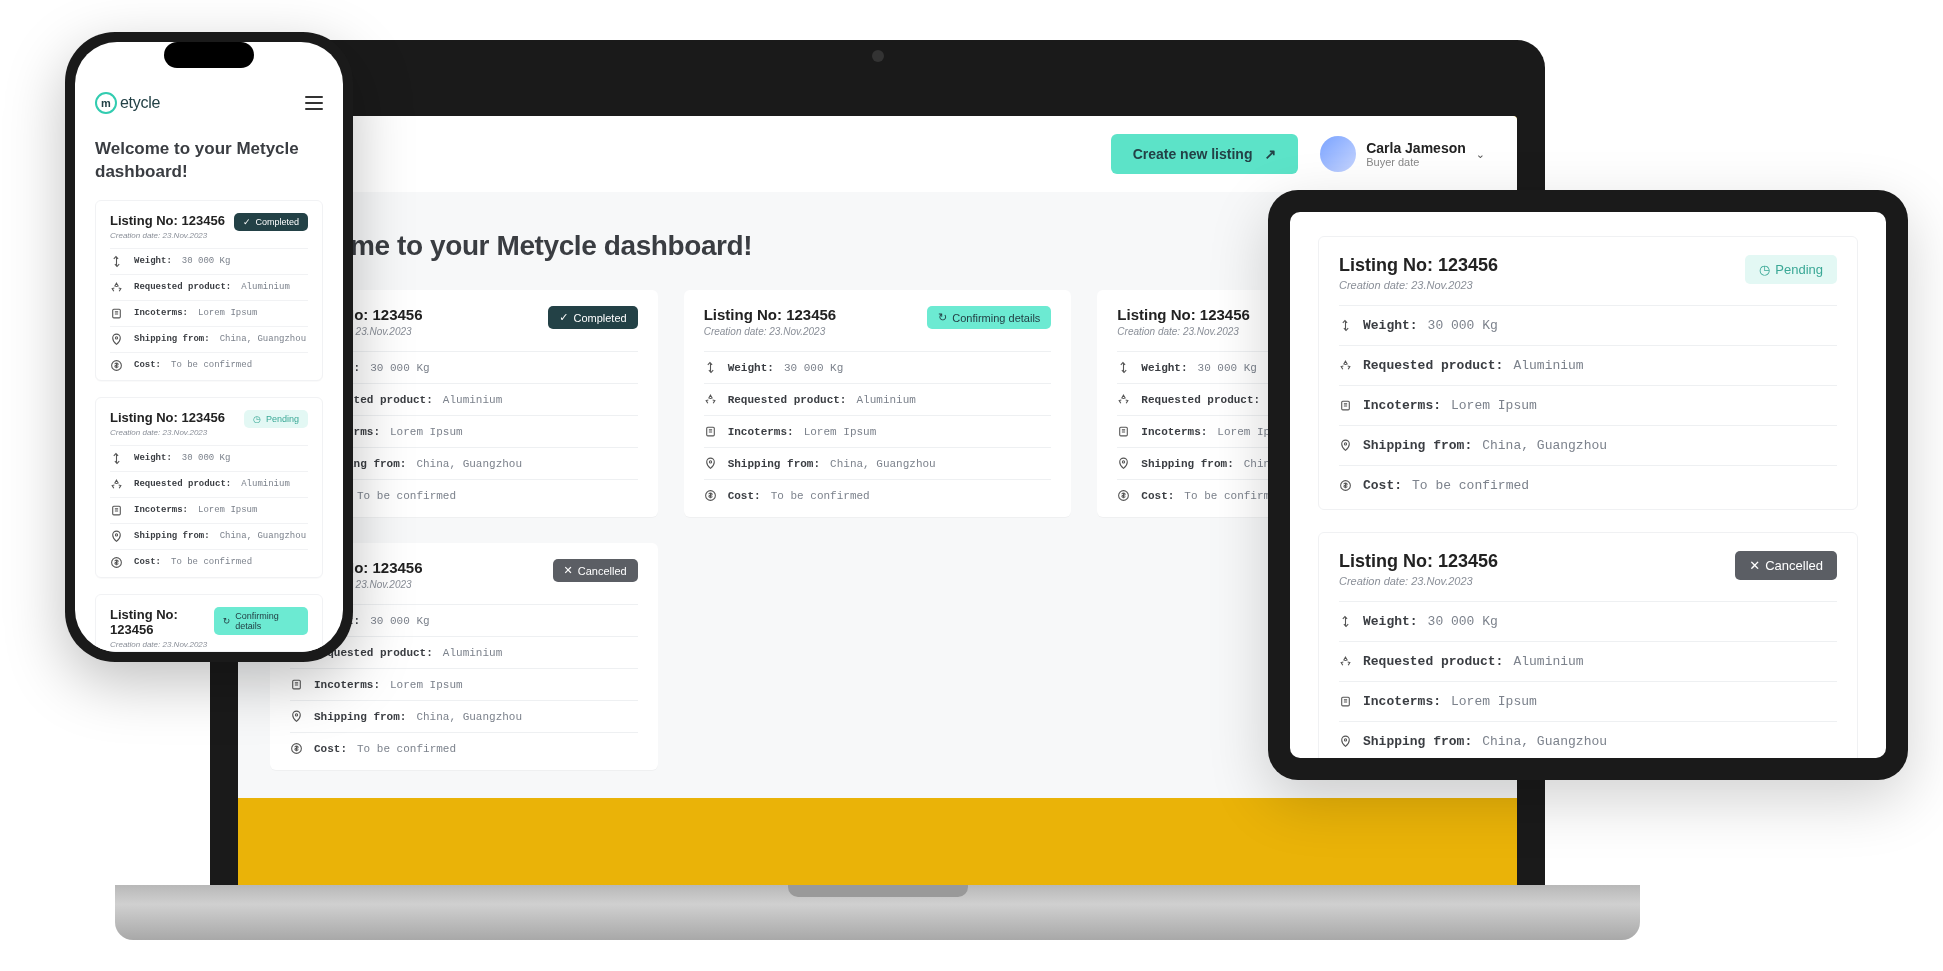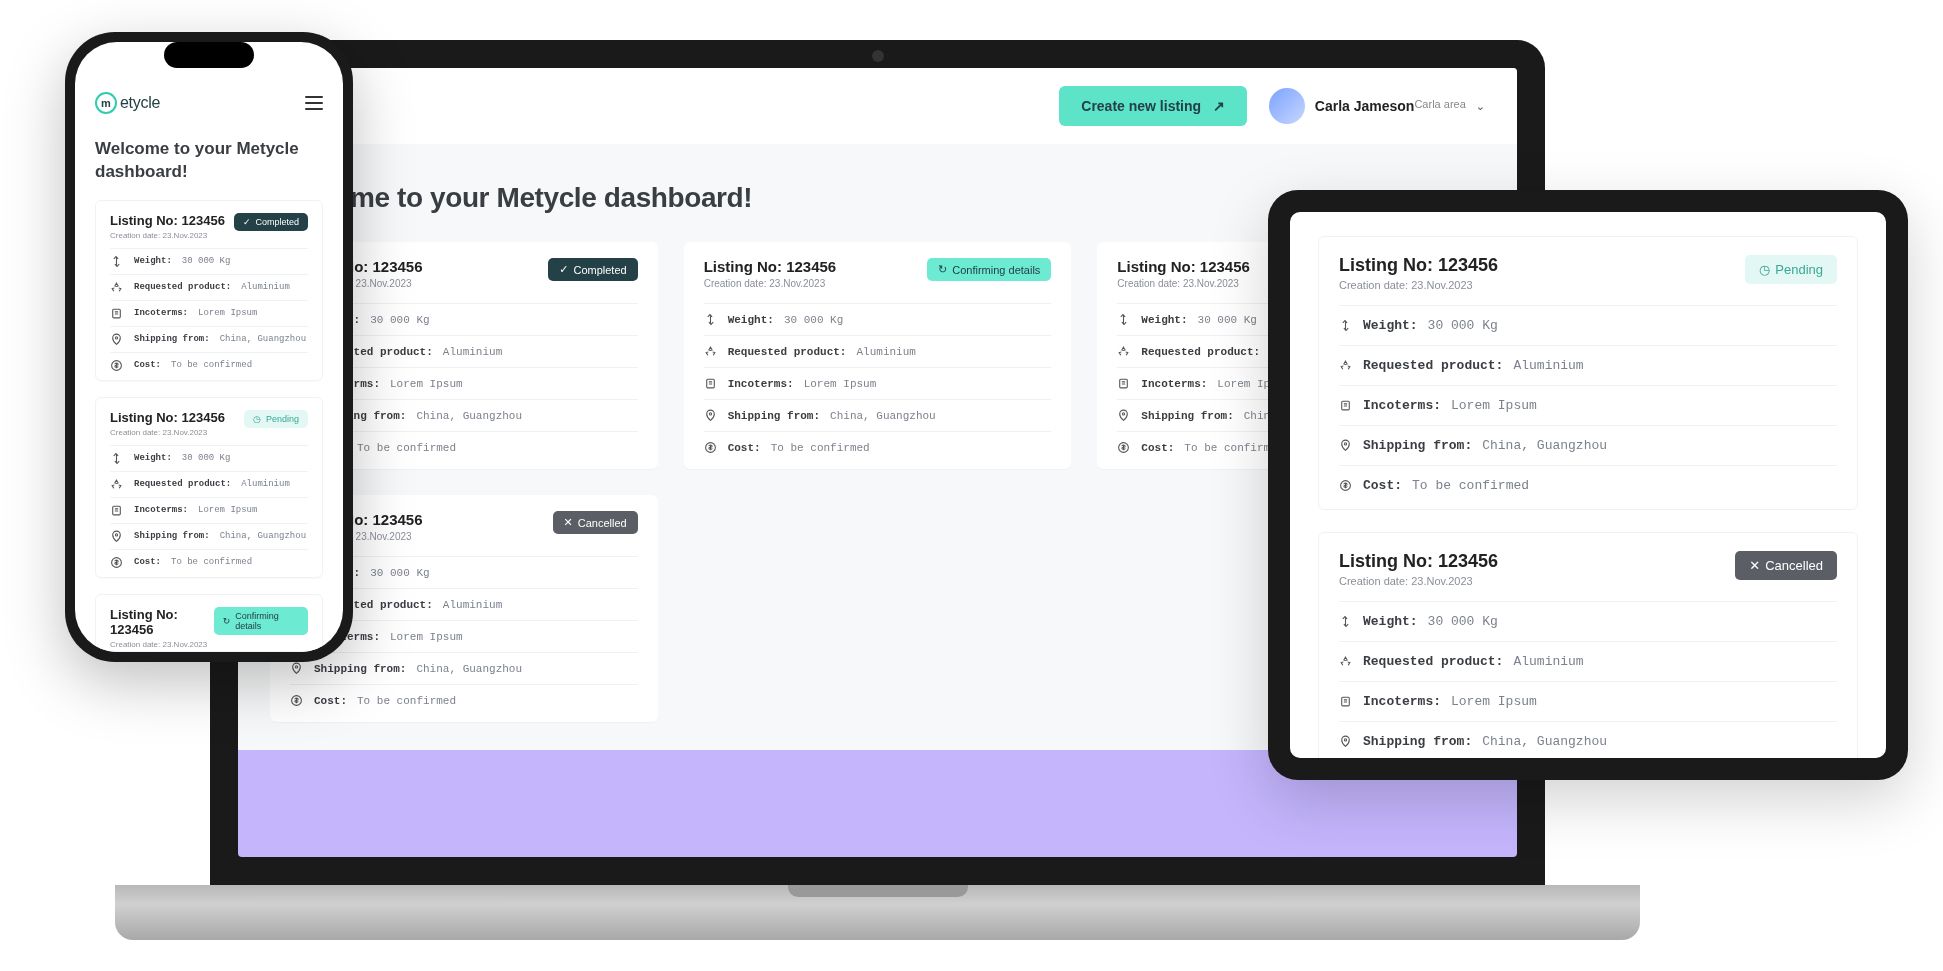--- a/index.html
+++ b/index.html
@@ -29,24 +29,25 @@
   top: 10px;
   transform: translateX(-50%);
   width: 12px;
   height: 12px;
   border-radius: 50%;
   background: #333;
 }
 .laptop-inner {
   width: 100%;
   height: 100%;
-  background: #c4b5fd;
+  background: #eab308;
   border-radius: 4px;
   overflow: hidden;
   position: relative;
+  margin-top: 48px;
 }
 .laptop-base {
   position: absolute;
   width: 100%;
   height: 55px;
   bottom: 0;
   left: 0;
   background: linear-gradient(180deg, #b8b8b8 0%, #d0d0d0 35%, #a8a8a8 100%);
   border-radius: 0 0 18px 18px;
 }
@@ -149,39 +150,39 @@
   padding: 12px 22px;
   border: none;
   border-radius: 6px;
   display: inline-flex;
   align-items: center;
   gap: 12px;
   cursor: pointer;
 }
 .user-block { display: flex; align-items: center; gap: 10px; cursor: pointer; }
 .avatar { width: 36px; height: 36px; border-radius: 50%; background: linear-gradient(135deg,#7aa3ff,#c8d6ff); }
-.user-meta { display: flex; flex-direction: row; justify-content: space-between; }
+.user-meta { display: flex; flex-direction: column; justify-content: space-between; }
 .user-name { font-weight: 600; font-size: 14px; color: #222; }
 .user-role { font-size: 11px; color: #888; }
 .chevron { font-size: 11px; color: #555; }
 
 
 .dash-body { padding: 28px 32px; background: #f7f8f9; }
 .dash-title { font-size: 28px; font-weight: 700; color: #3a3d42; letter-spacing: -0.4px; padding: 10px 0 28px 0; }
 
 .cards-grid { display: grid; grid-template-columns: repeat(3, 1fr); gap: 26px; }
 .card {
   background: #fff;
   border-radius: 6px;
   padding: 16px 20px 6px 20px;
   box-shadow: 0 1px 0 rgba(0,0,0,0.03);
 }
 .card-head { display: flex; justify-content: space-between; align-items: flex-start; }
 .card-title { font-weight: 700; font-size: 15px; color: #222; }
-.card-sub { font-size: 10px; color: #8a8f98; margin-top: 3px; }
+.card-sub { font-size: 10px; color: #8a8f98; margin-top: 3px; font-style: italic; }
 .badge {
   display: inline-flex; align-items: center; gap: 5px;
   font-size: 11px; padding: 5px 11px; border-radius: 5px; font-weight: 500;
 }
 .badge.completed { background: #234146; color: #fff; }
 .badge.confirming { background: #6cead2; color: #234146; }
 .badge.pending { background: #e3f8f4; color: #3aa896; }
 .badge.cancelled { background: #5b5e64; color: #fff; }
 
 .rows { margin-top: 14px; }
@@ -232,21 +233,21 @@
         </div>
         <div class="header-right">
           <button class="btn-new">
             <span>Create new listing</span>
             <span>↗</span>
           </button>
           <div class="user-block">
             <div class="avatar"></div>
             <div class="user-meta">
               <span class="user-name">Carla Jameson</span>
-              <span class="user-role">Carla area</span>
+              <span class="user-role">Buyer date</span>
             </div>
             <span class="chevron">⌄</span>
           </div>
         </div>
       </div>
 
       <div class="dash-body">
         <div class="dash-title">Welcome to your Metycle dashboard!</div>
         <div class="cards-grid" id="laptop-grid">
             <div class="card">

